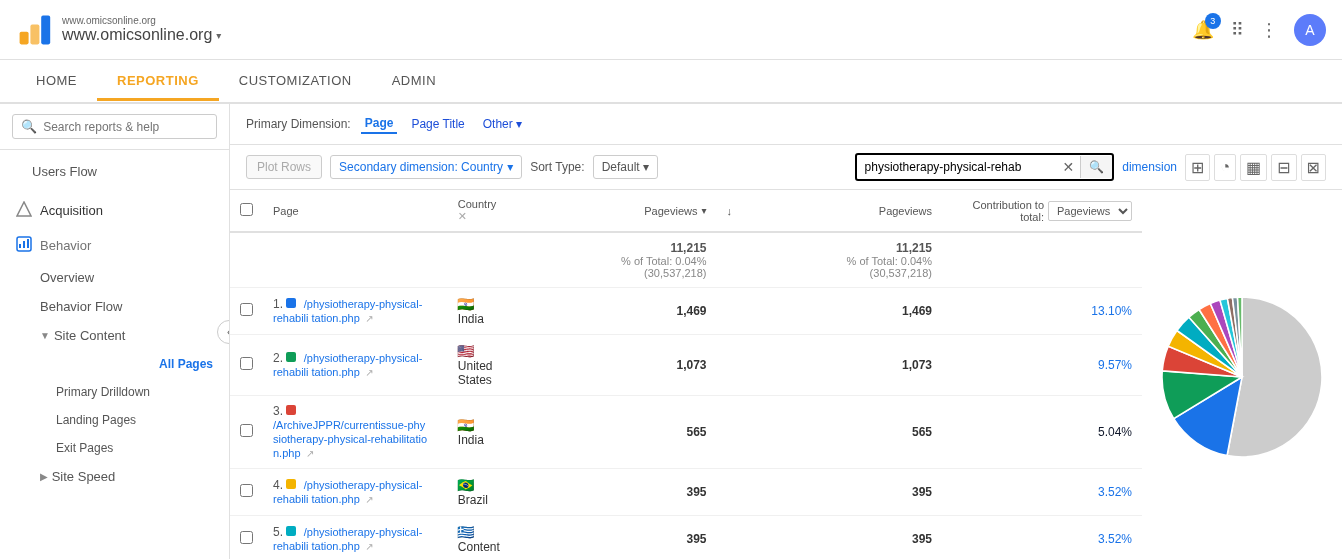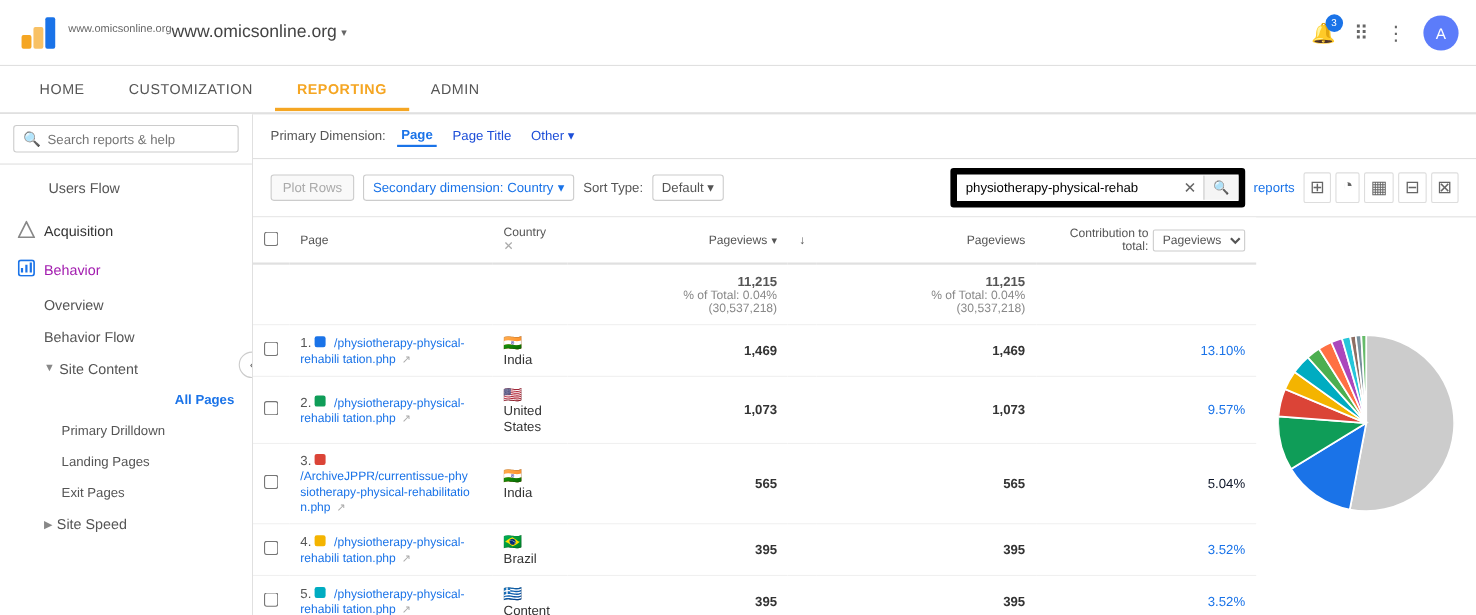--- a/index.html
+++ b/index.html
@@ -5,21 +5,21 @@
     * { box-sizing: border-box; margin: 0; padding: 0; }
     body { font-family: Arial, sans-serif; font-size: 12px; color: #333; background: #fff; overflow: hidden; }
 
     
     .topbar {
       display: flex; align-items: center; justify-content: space-between;
       padding: 8px 16px; border-bottom: 1px solid #e0e0e0; height: 60px;
     }
     .topbar-left { display: flex; align-items: center; gap: 10px; }
     .ga-logo { width: 36px; height: 36px; }
-    .site-name-block { display: flex; }
+    .site-name-block { display: flex; flex-direction: column; }
     .site-url-small { font-size: 10px; color: #666; }
     .site-name-main { font-size: 16px; color: #444; display: flex; align-items: center; gap: 4px; }
     .dropdown-arrow { font-size: 10px; color: #666; }
     .topbar-right { display: flex; align-items: center; gap: 16px; }
     .icon-btn { cursor: pointer; color: #666; font-size: 18px; position: relative; }
     .notif-badge {
       position: absolute; top: -6px; right: -6px; background: #1a73e8;
       color: #fff; border-radius: 50%; font-size: 9px; width: 16px; height: 16px;
       display: flex; align-items: center; justify-content: center;
     }
@@ -50,21 +50,21 @@
     }
     .search-input-wrap {
       display: flex; align-items: center; border: 1px solid #ccc;
       border-radius: 3px; padding: 4px 8px; gap: 6px; background: #fff;
     }
     .search-input-wrap input {
       border: none; outline: none; font-size: 12px; color: #555; width: 100%;
     }
     .search-icon-small { color: #999; font-size: 13px; }
 
-    .sidebar-section { padding: 6px 12px; }
+    .sidebar-section { padding: 6px 0; }
     .sidebar-item {
       display: flex; align-items: center; padding: 8px 16px;
       font-size: 13px; color: #555; cursor: pointer; gap: 10px;
     }
 
     .sidebar-section-header {
       display: flex; align-items: center; padding: 8px 16px;
       font-size: 13px; color: #333; cursor: pointer; font-weight: 500; gap: 8px;
     }
     .sidebar-section-header .icon { color: #888; }
@@ -110,21 +110,21 @@
       display: flex; align-items: center; gap: 4px;
     }
     .sort-label { font-size: 12px; color: #555; text-align: center; }
     .sort-select {
       font-size: 12px; border: 1px solid #ccc; padding: 4px 8px;
       border-radius: 3px; cursor: pointer; background: #fff; color: #555;
       display: flex; align-items: center; gap: 4px;
     }
     .spacer { flex: 1; }
     .search-box-wrap {
-      display: flex; align-items: center; border: 6px solid #000000;
+      display: flex; align-items: center; border: 2px solid #000000;
       border-radius: 3px; overflow: hidden;
     }
     .search-box-wrap input {
       border: none; outline: none; font-size: 12px; padding: 4px 8px; width: 200px;
     }
     .search-box-clear { padding: 4px 6px; cursor: pointer; color: #666; font-size: 14px; }
     .search-go-btn { padding: 4px 8px; background: #f5f5f5; border-left: 1px solid #ccc; cursor: pointer; }
     .advanced-link { font-size: 12px; color: #1a73e8; cursor: pointer; }
     .view-icons { display: flex; gap: 4px; }
     .view-icon-btn { padding: 3px 5px; cursor: pointer; color: #666; font-size: 16px; border: 1px solid #ddd; border-radius: 2px; }
@@ -200,22 +200,22 @@
       <span class="notif-badge">3</span>
     </div>
     <div class="icon-btn">⠿</div>
     <div class="icon-btn">⋮</div>
     <div class="avatar">A</div>
   </div>
 </div>
 
 <div class="navbar">
   <div class="nav-item">HOME</div>
+  <div class="nav-item active">REPORTING</div>
   <div class="nav-item">CUSTOMIZATION</div>
-  <div class="nav-item active">REPORTING</div>
   <div class="nav-item">ADMIN</div>
 </div>
 
 <div class="main-layout">
 
   <div class="sidebar">
     <div class="sidebar-search">
       <div class="search-input-wrap">
         <span class="search-icon-small">🔍</span>
         <input type="text" placeholder="Search reports &amp; help" style="">
@@ -239,21 +239,21 @@
 
     <div class="sidebar-section-header" style="color:#1a73e8;">
       <span class="icon">
         <svg width="16" height="16" viewBox="0 0 16 16">
             <rect x="1" y="1" width="14" height="14" fill="none" stroke="#1a73e8" stroke-width="1.5" rx="2"></rect>
             <line x1="4" y1="12" x2="4" y2="8" stroke="#1a73e8" stroke-width="2"></line>
             <line x1="8" y1="12" x2="8" y2="5" stroke="#1a73e8" stroke-width="2"></line>
             <line x1="12" y1="12" x2="12" y2="3" stroke="#1a73e8" stroke-width="2"></line>
           </svg>
       </span>
-      <span style="color:#a21caf;">Behavior</span>
+      <span style="color:#737373;">Behavior</span>
     </div>
 
     <div class="sidebar-sub">
       <div class="sidebar-sub-item">Overview</div>
       <div class="sidebar-sub-item">Behavior Flow</div>
       <div class="sidebar-sub-item" style="display:flex;align-items:center;gap:4px;">
         <span class="collapse-arrow">▼</span>
         Site Content
       </div>
       <div class="sidebar-sub-sub-item active">All Pages</div>
@@ -287,21 +287,21 @@
       <span class="sort-label">Sort Type:</span>
       <div class="sort-select">
         <span>Default ▾</span>
       </div>
       <div class="spacer"></div>
       <div class="search-box-wrap">
         <input type="text" value="physiotherapy-physical-rehab" style="">
         <span class="search-box-clear">✕</span>
         <span class="search-go-btn">🔍</span>
       </div>
-      <span class="advanced-link">reports</span>
+      <span class="advanced-link">dimension</span>
       <div class="view-icons">
         <span class="view-icon-btn">⊞</span>
         <span class="view-icon-btn">◔</span>
         <span class="view-icon-btn">▦</span>
         <span class="view-icon-btn">⊟</span>
         <span class="view-icon-btn">⊠</span>
       </div>
     </div>
 
     <div class="table-wrap">

